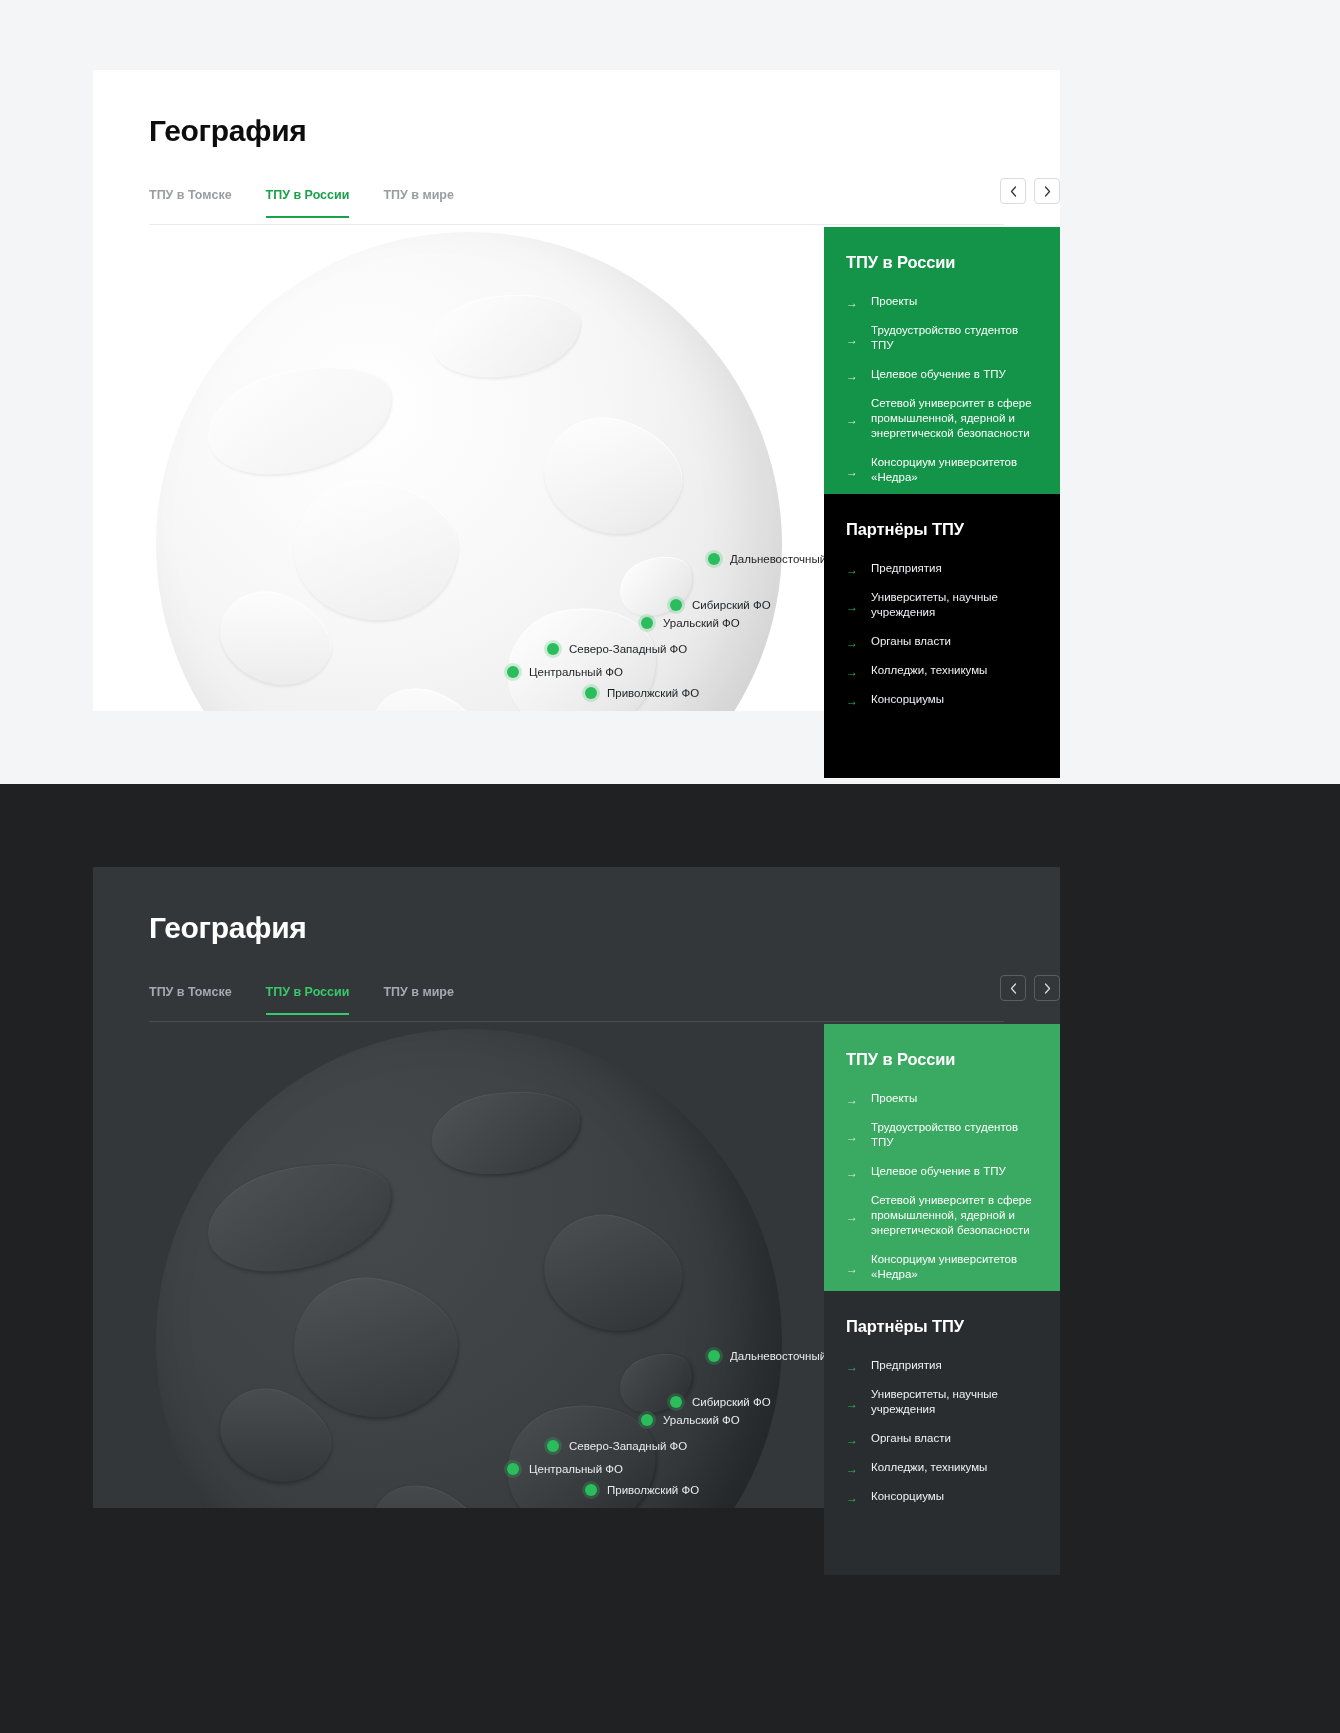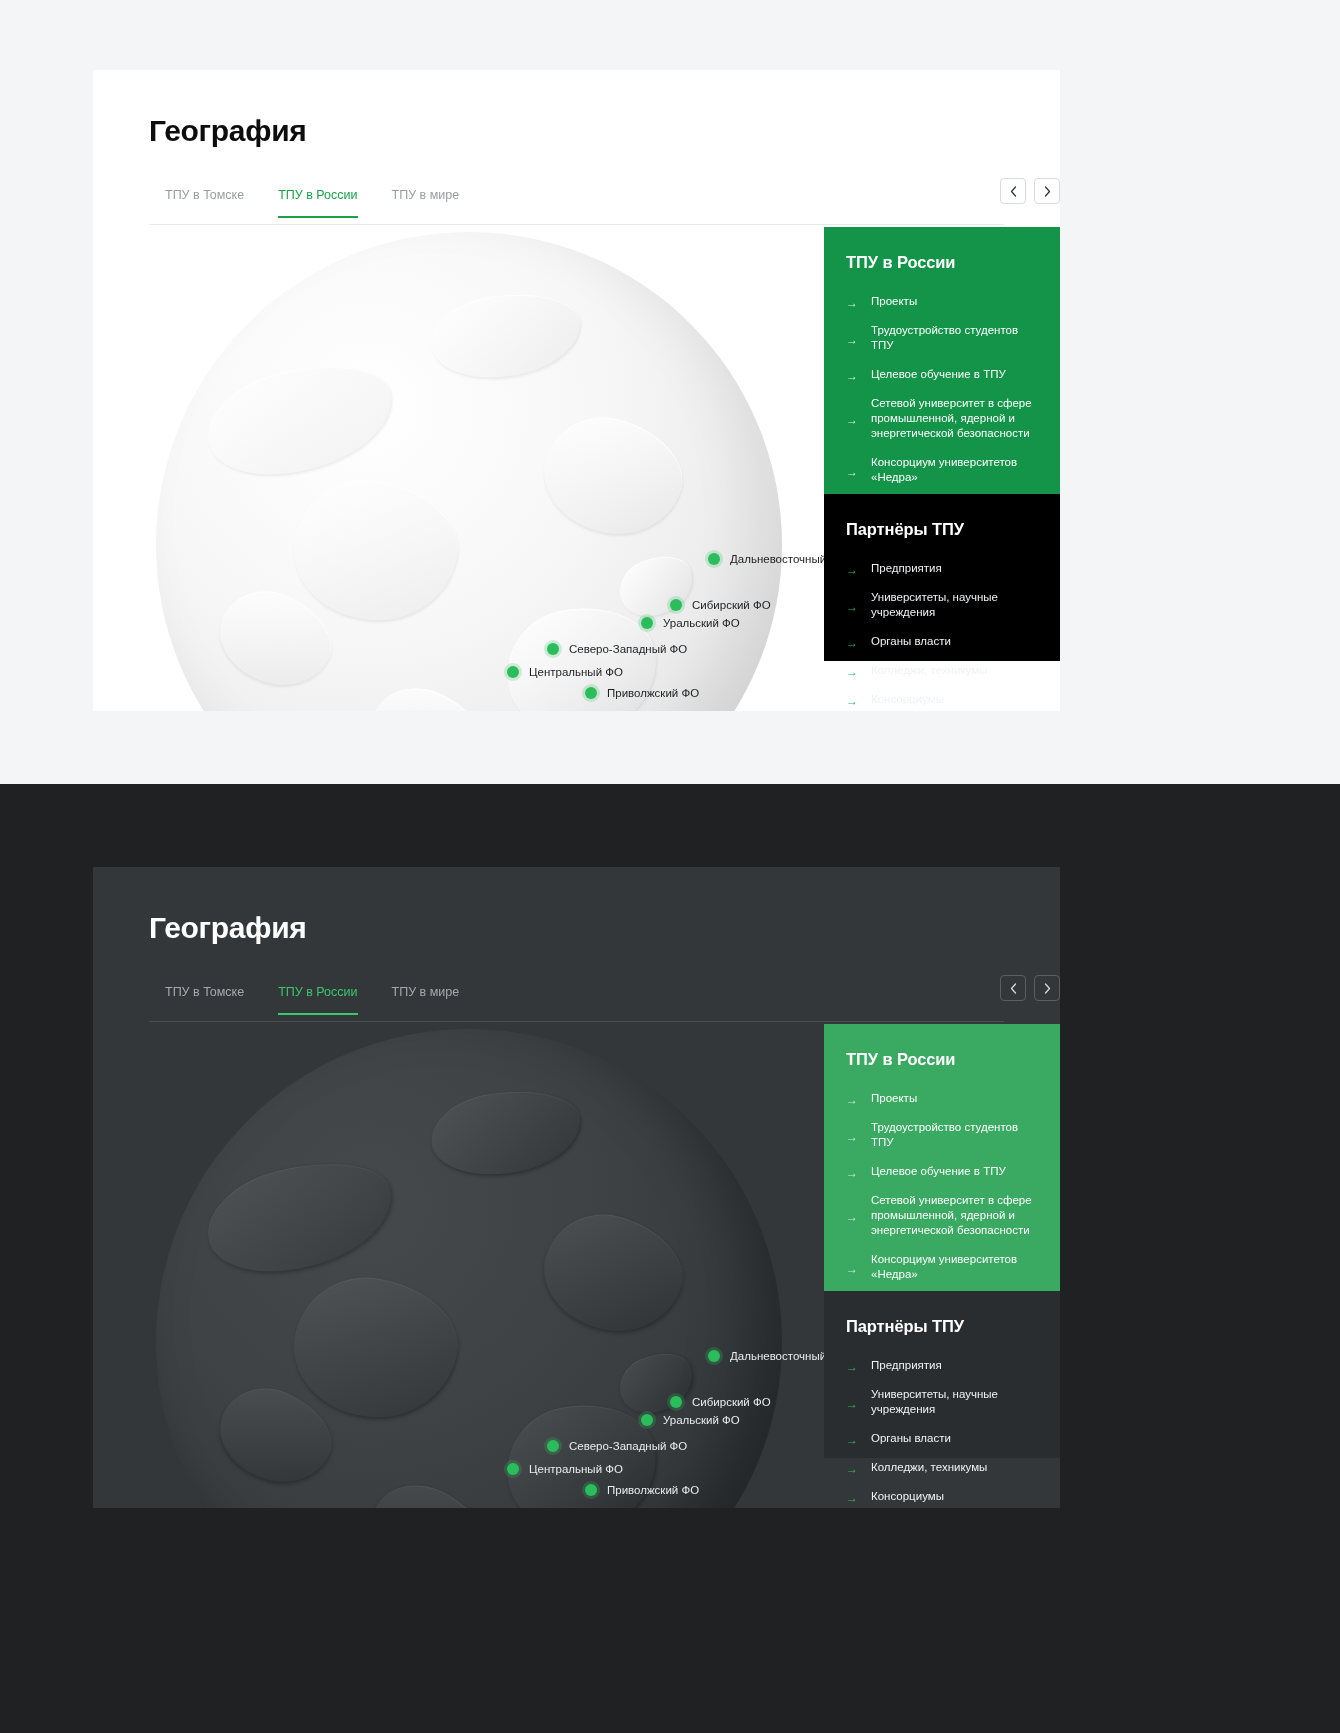--- a/index.html
+++ b/index.html
@@ -36,21 +36,21 @@
   .dark  .page-title { color: #ffffff; }
 
   
   .tabs-row {
     position: absolute;
     left: 56px;
     right: 0px;
     top: 112px;
     height: 44px;
   }
-  .tabs { position: absolute; left: 16px; top: 0; display: flex; }
+  .tabs { position: absolute; left: 0; top: 0; display: flex; font-weight: bold; }
   .tab {
     font-size: 12.5px;
     padding: 6px 0 14px 0;
     margin-right: 34px;
     cursor: pointer;
     white-space: nowrap;
     border-bottom: 2px solid transparent;
   }
   .light .tab { color: #9a9da1; }
   .dark  .tab { color: #a6a9ad; }
@@ -148,21 +148,21 @@
   
   .panel {
     position: absolute;
     right: 0px;
     width: 236px;
     padding: 26px 22px 24px 22px;
   }
   .panel.green { top: 157px; height: 267px; }
   .light .panel.green { background: #139448; }
   .dark  .panel.green { background: #3aa961; }
-  .panel.black { top: 424px; height: 167px; }
+  .panel.black { top: 424px; height: 284px; }
   .light .panel.black { background: #000000; }
   .dark  .panel.black { background: #2a2d30; }
 
   .panel h3 {
     font-size: 16.5px;
     font-weight: 700;
     color: #ffffff;
     margin-bottom: 22px;
     letter-spacing: -0.1px;
   }

